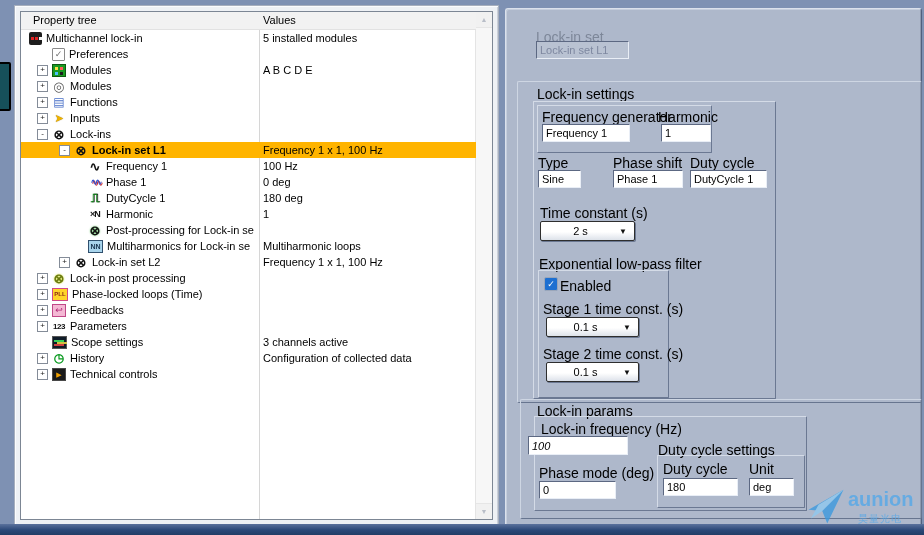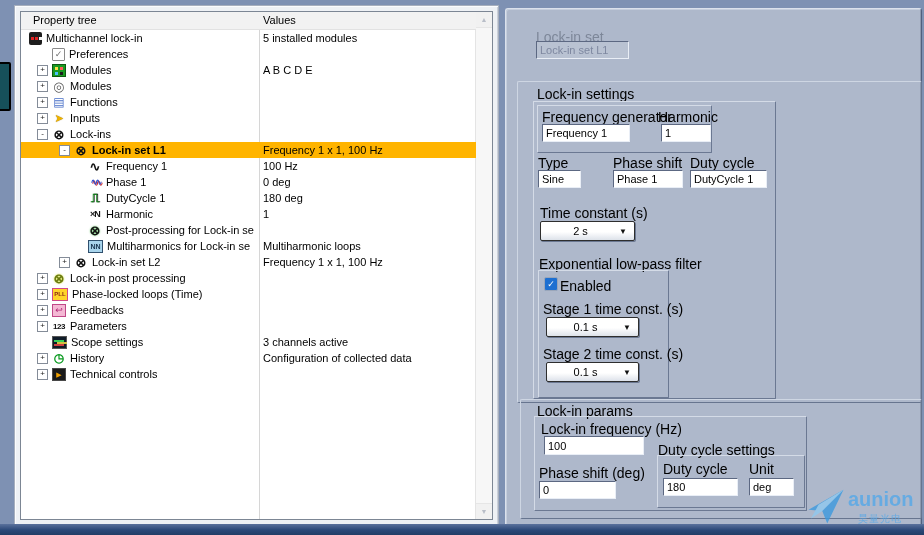--- a/index.html
+++ b/index.html
@@ -350,23 +350,23 @@
   <span class="plabel" style="left:37px;top:337px">Stage 2 time const. (s)</span>
   <div class="dd" style="left:40px;top:353px;width:93px">
     <span style="margin-right:14px">0.1 s</span>
   </div>
 
   <div class="grp" style="left:14px;top:390px;width:400px;height:118px"></div>
   <span class="plabel" style="left:31px;top:394px">Lock-in params</span>
   <div class="cluster" style="left:28px;top:407px;width:271px;height:93px"></div>
 
   <span class="plabel" style="left:35px;top:412px">Lock-in frequency (Hz)</span>
-  <input class="fld" style="left: 38px; top: 427px; width: 100px; height: 19px;" value="100">
+  <input class="fld" style="left: 22px; top: 427px; width: 100px; height: 19px; font-style: italic;" value="100">
   <span class="plabel" style="left:152px;top:433px">Duty cycle settings</span>
-  <span class="plabel" style="left:33px;top:456px">Phase shift (deg)</span>
+  <span class="plabel" style="left:33px;top:456px">Phase mode (deg)</span>
   <input class="fld" style="left: 33px; top: 472px; width: 77px; height: 18px;" value="0">
 
   <div class="cluster" style="left:151px;top:446px;width:146px;height:51px"></div>
   <span class="plabel" style="left:157px;top:452px">Duty cycle</span>
   <input class="fld" style="left: 157px; top: 469px; width: 75px; height: 18px;" value="180">
   <span class="plabel" style="left:243px;top:452px">Unit</span>
   <input class="fld" style="left: 243px; top: 469px; width: 45px; height: 18px;" value="deg">
 </div>
 
 <div class="wm">

